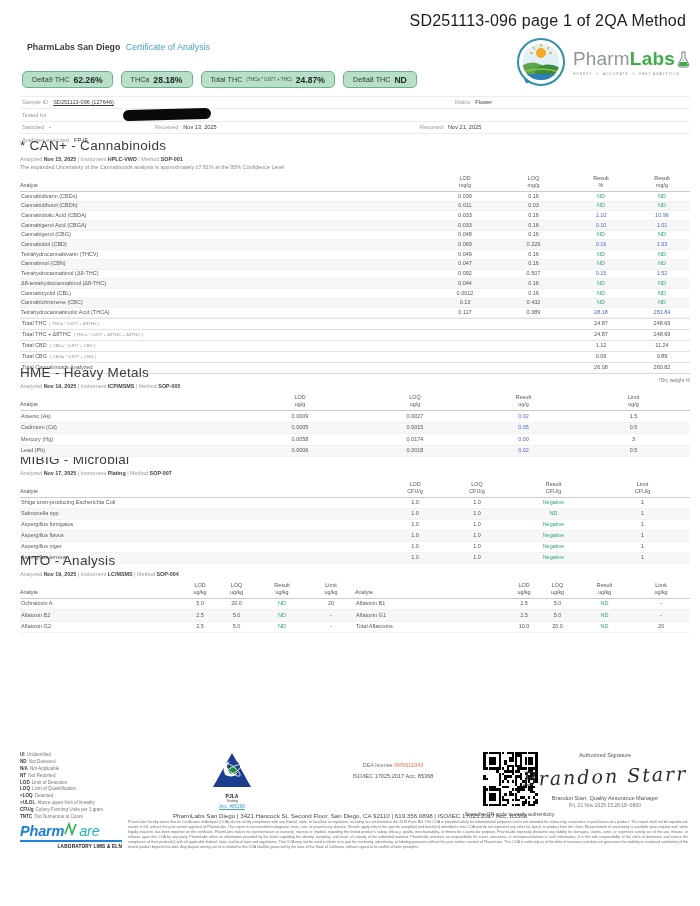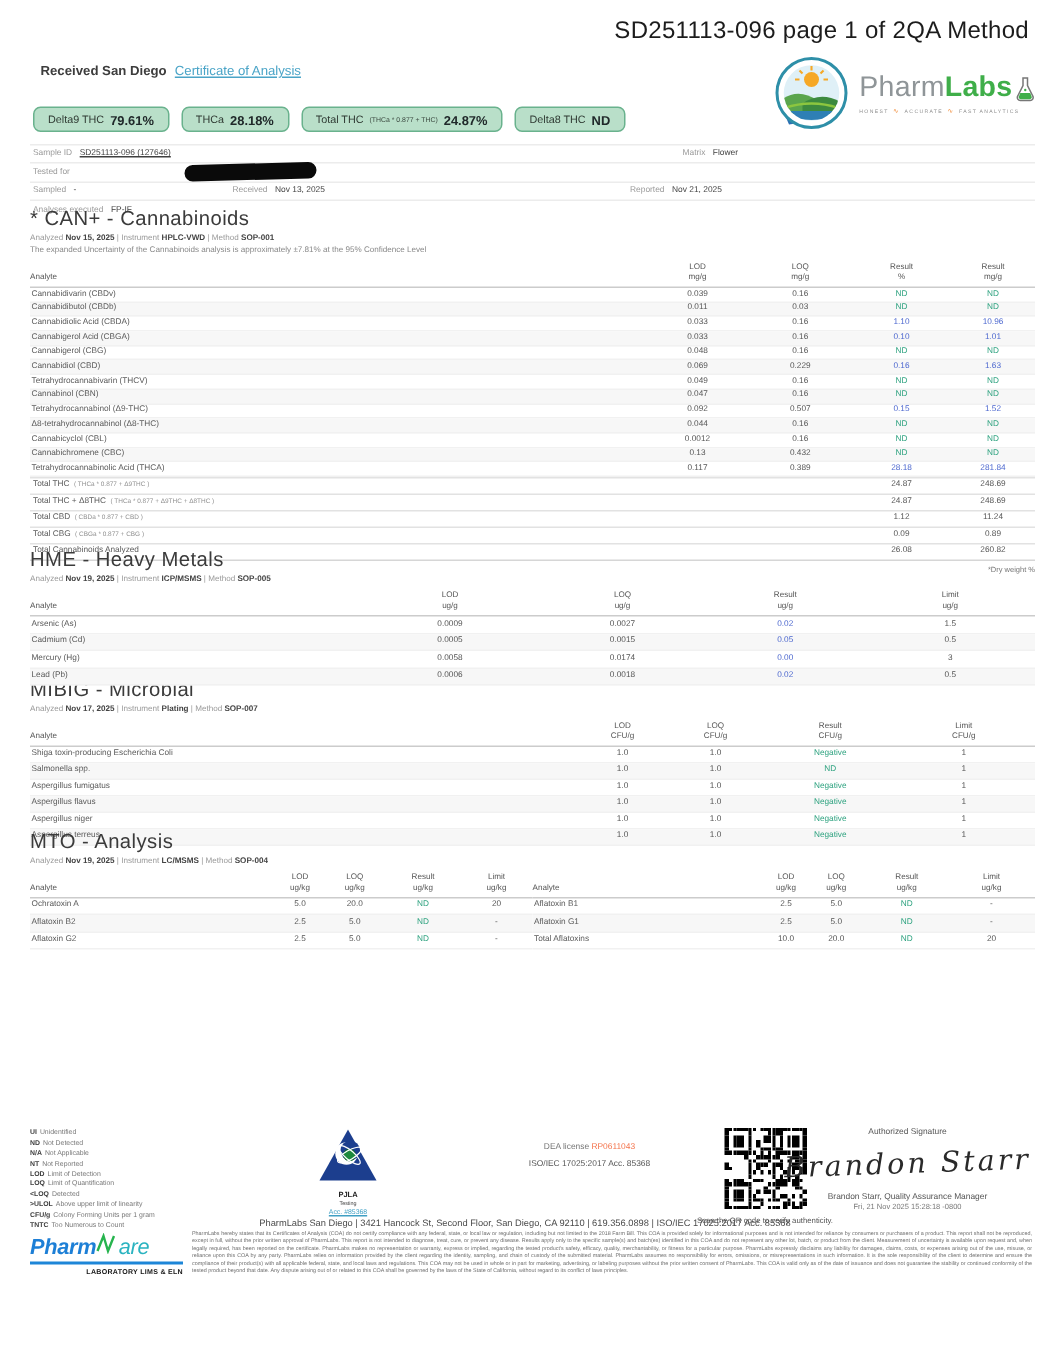--- a/index.html
+++ b/index.html
@@ -4,21 +4,21 @@
 <style>
   html,body{margin:0;padding:0;background:#e8e8e8;}
   .page{position:relative;width:700px;height:906px;background:#fff;overflow:hidden;
         font-family:"Liberation Sans",sans-serif;color:#333;margin:0 auto;}
 
   
   #hdr{position:absolute;top:12px;left:20px;right:14px;display:flex;justify-content:flex-end;
        font-size:16px;color:#1c1c1c;letter-spacing:.2px;}
   #lab-line{position:absolute;top:42px;left:27px;font-size:8.8px;}
   .lab-name{font-weight:bold;color:#3d3d3d;}
-  .coa{color:#4aa4c7;margin-left:3px;text-decoration:underline;}
+  .coa{color:#4aa4c7;margin-left:3px;}
   #sample-line{position:absolute;top:55px;left:27px;display:flex;align-items:baseline;gap:5px;}
   .sample-label{font-size:6px;color:#f0856a;}
   .sample-name{font-size:12.5px;font-weight:bold;color:#2e2e2e;letter-spacing:.2px;}
 
   
   #badges{position:absolute;top:71px;left:22px;display:flex;gap:8px;}
   .badge{background:#b9dfc9;border:1.5px solid #69b28d;border-radius:5px;height:15px;
          display:flex;align-items:center;gap:4px;padding:0 9px;}
   .badge .bl{font-size:7.2px;color:#2f3a33;white-space:nowrap;}
   .badge .bf{font-size:4.6px;color:#3c4a41;white-space:nowrap;}
@@ -123,30 +123,30 @@
 <body>
 
 <div class="page">
 
   <div id="hdr">
     <span>SD251113-096 page 1 of 2</span>
     <span>QA Method</span>
   </div>
 
   <div id="lab-line">
-    <span class="lab-name">Received San Diego</span>
+    <span class="lab-name">PharmLabs San Diego</span>
     <span class="coa">Certificate of Analysis</span>
   </div>
 
 
   <div id="badges">
       <div class="badge">
       <span class="bl">Delta9 THC</span>
 
-      <span class="bv">79.61%</span>
+      <span class="bv">62.26%</span>
     </div>
       <div class="badge">
       <span class="bl">THCa</span>
 
       <span class="bv">28.18%</span>
     </div>
       <div class="badge">
       <span class="bl">Total THC</span>
       <span class="bf">(THCa * 0.877 + THC)</span>
       <span class="bv">24.87%</span>

